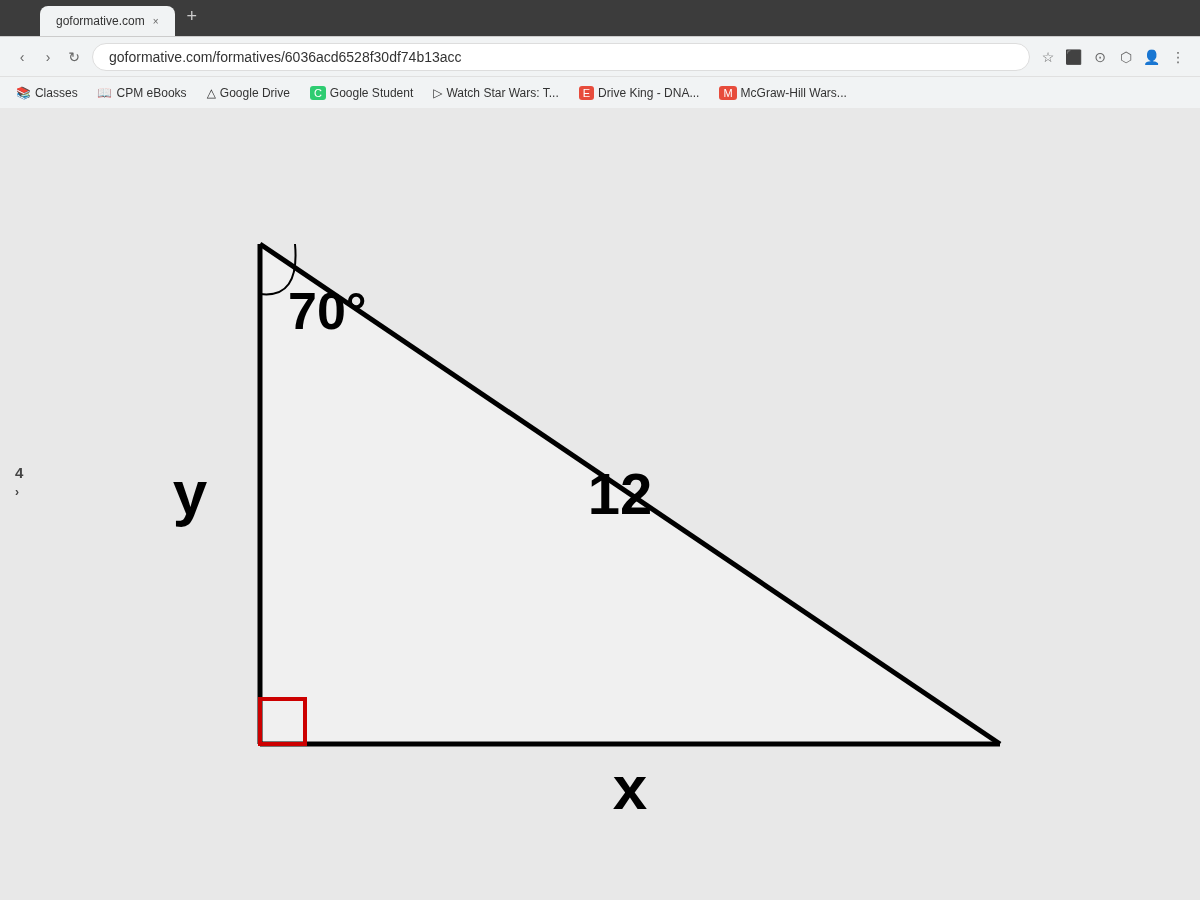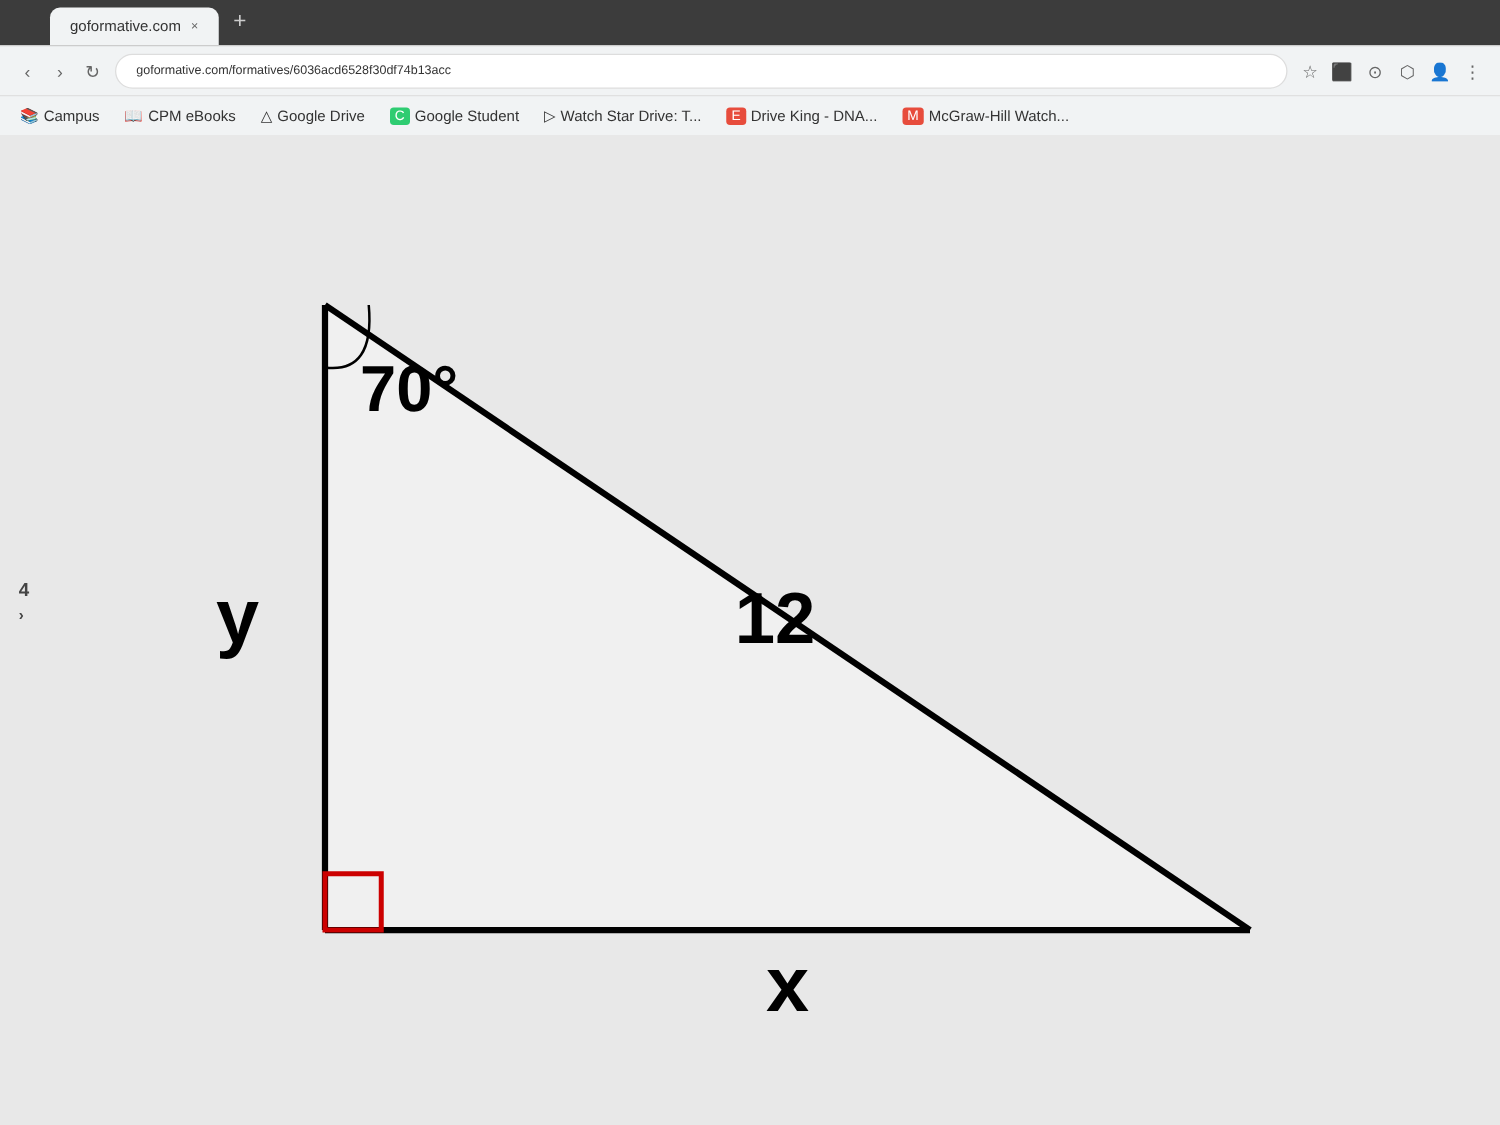--- a/index.html
+++ b/index.html
@@ -62,21 +62,21 @@
       gap: 8px;
       border-top: 1px solid #ccc;
     }
 
     .address-input {
       flex: 1;
       background: #fff;
       border: 1px solid #ddd;
       border-radius: 20px;
       padding: 4px 16px;
-      font-size: 10px;
+      font-size: 14px;
       color: #333;
       height: 28px;
       display: flex;
       align-items: center;
     }
 
     .nav-icons {
       display: flex;
       gap: 6px;
       align-items: center;
@@ -201,45 +201,45 @@
       <span class="nav-icon">⊙</span>
       <span class="nav-icon">⬡</span>
       <span class="nav-icon">👤</span>
       <span class="nav-icon">⋮</span>
     </div>
   </div>
 
   <div class="bookmarks-bar">
     <div class="bookmark-item">
       <span class="bookmark-icon">📚</span>
-      <span>Campus</span>
+      <span>Classes</span>
     </div>
     <div class="bookmark-item">
       <span class="bookmark-icon">📖</span>
       <span>CPM eBooks</span>
     </div>
     <div class="bookmark-item">
       <span class="bookmark-icon">△</span>
       <span>Google Drive</span>
     </div>
     <div class="bookmark-item">
       <span class="bookmark-icon" style="background:#2ecc71;color:white;padding:1px 4px;border-radius:3px;font-size:11px;">C</span>
       <span>Google Student</span>
     </div>
     <div class="bookmark-item">
       <span class="bookmark-icon">▷</span>
-      <span>Watch Star Drive: T...</span>
+      <span>Watch Star Wars: T...</span>
     </div>
     <div class="bookmark-item">
       <span class="bookmark-icon" style="background:#e74c3c;color:white;padding:1px 4px;border-radius:3px;font-size:11px;">E</span>
       <span>Drive King - DNA...</span>
     </div>
     <div class="bookmark-item">
       <span class="bookmark-icon" style="background:#e74c3c;color:white;padding:1px 4px;border-radius:3px;font-size:11px;">M</span>
-      <span>McGraw-Hill Watch...</span>
+      <span>McGraw-Hill Wars...</span>
     </div>
   </div>
 </div>
 
 <div class="main-content">
 
   <div style="position:absolute;left:15px;top:45%;font-size:15px;font-weight:bold;color:#444;display:flex;flex-direction:column;gap:4px;">
     <span>4</span>
     <span style="font-size:12px;">›</span>
   </div>

